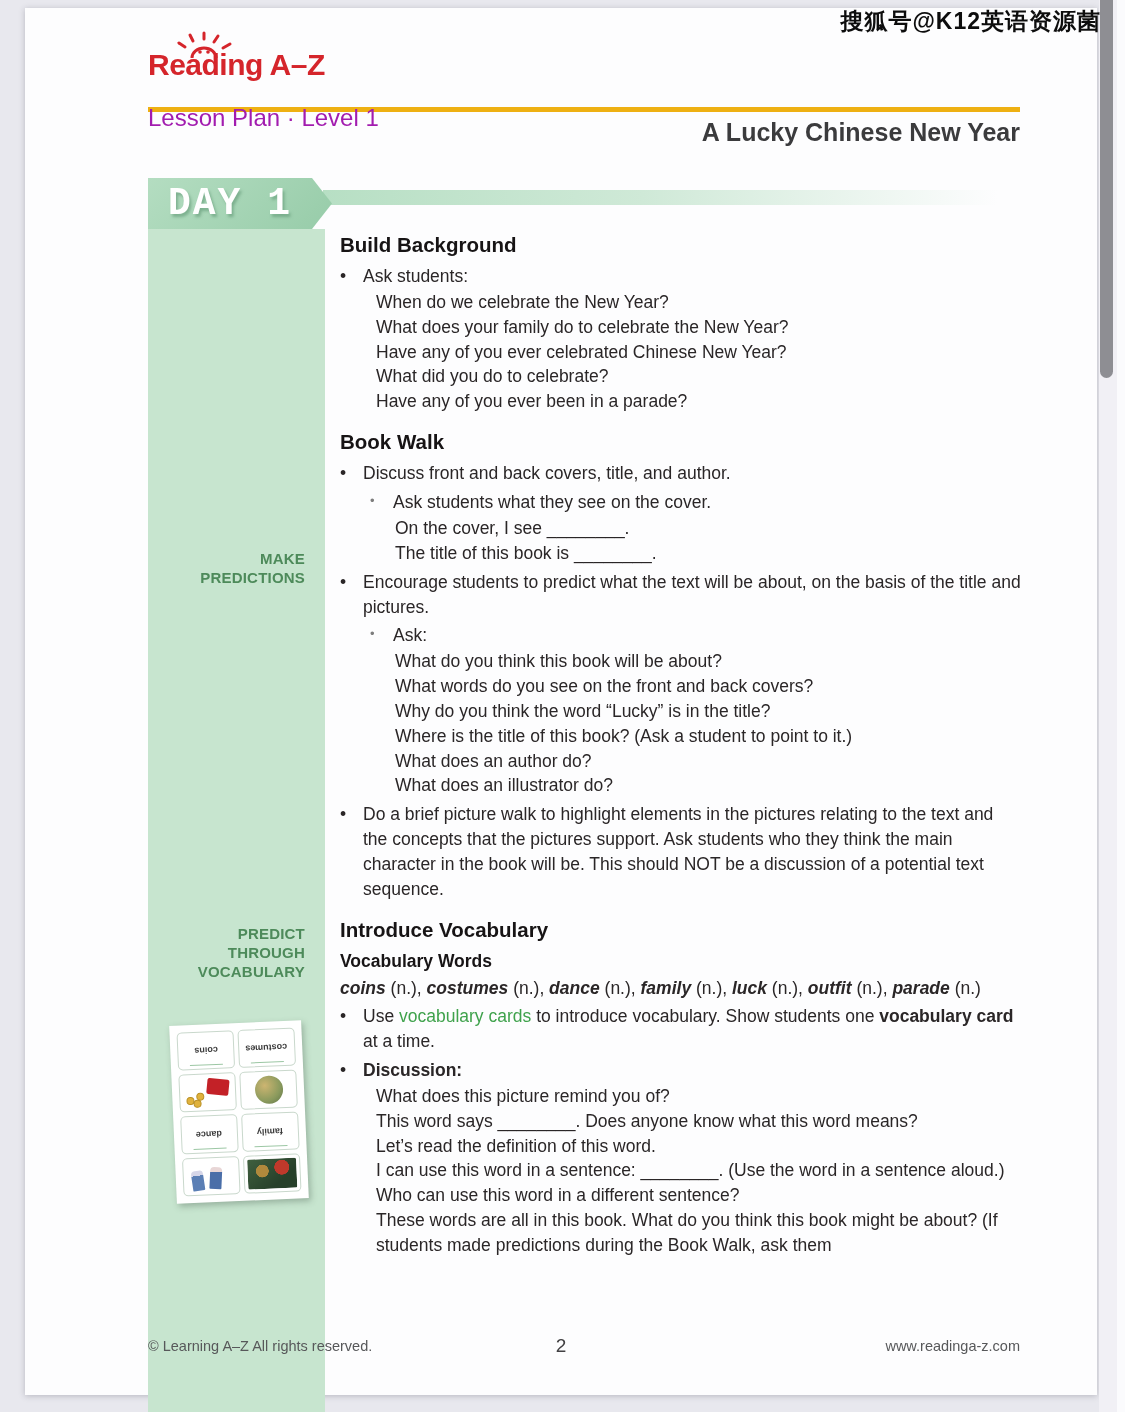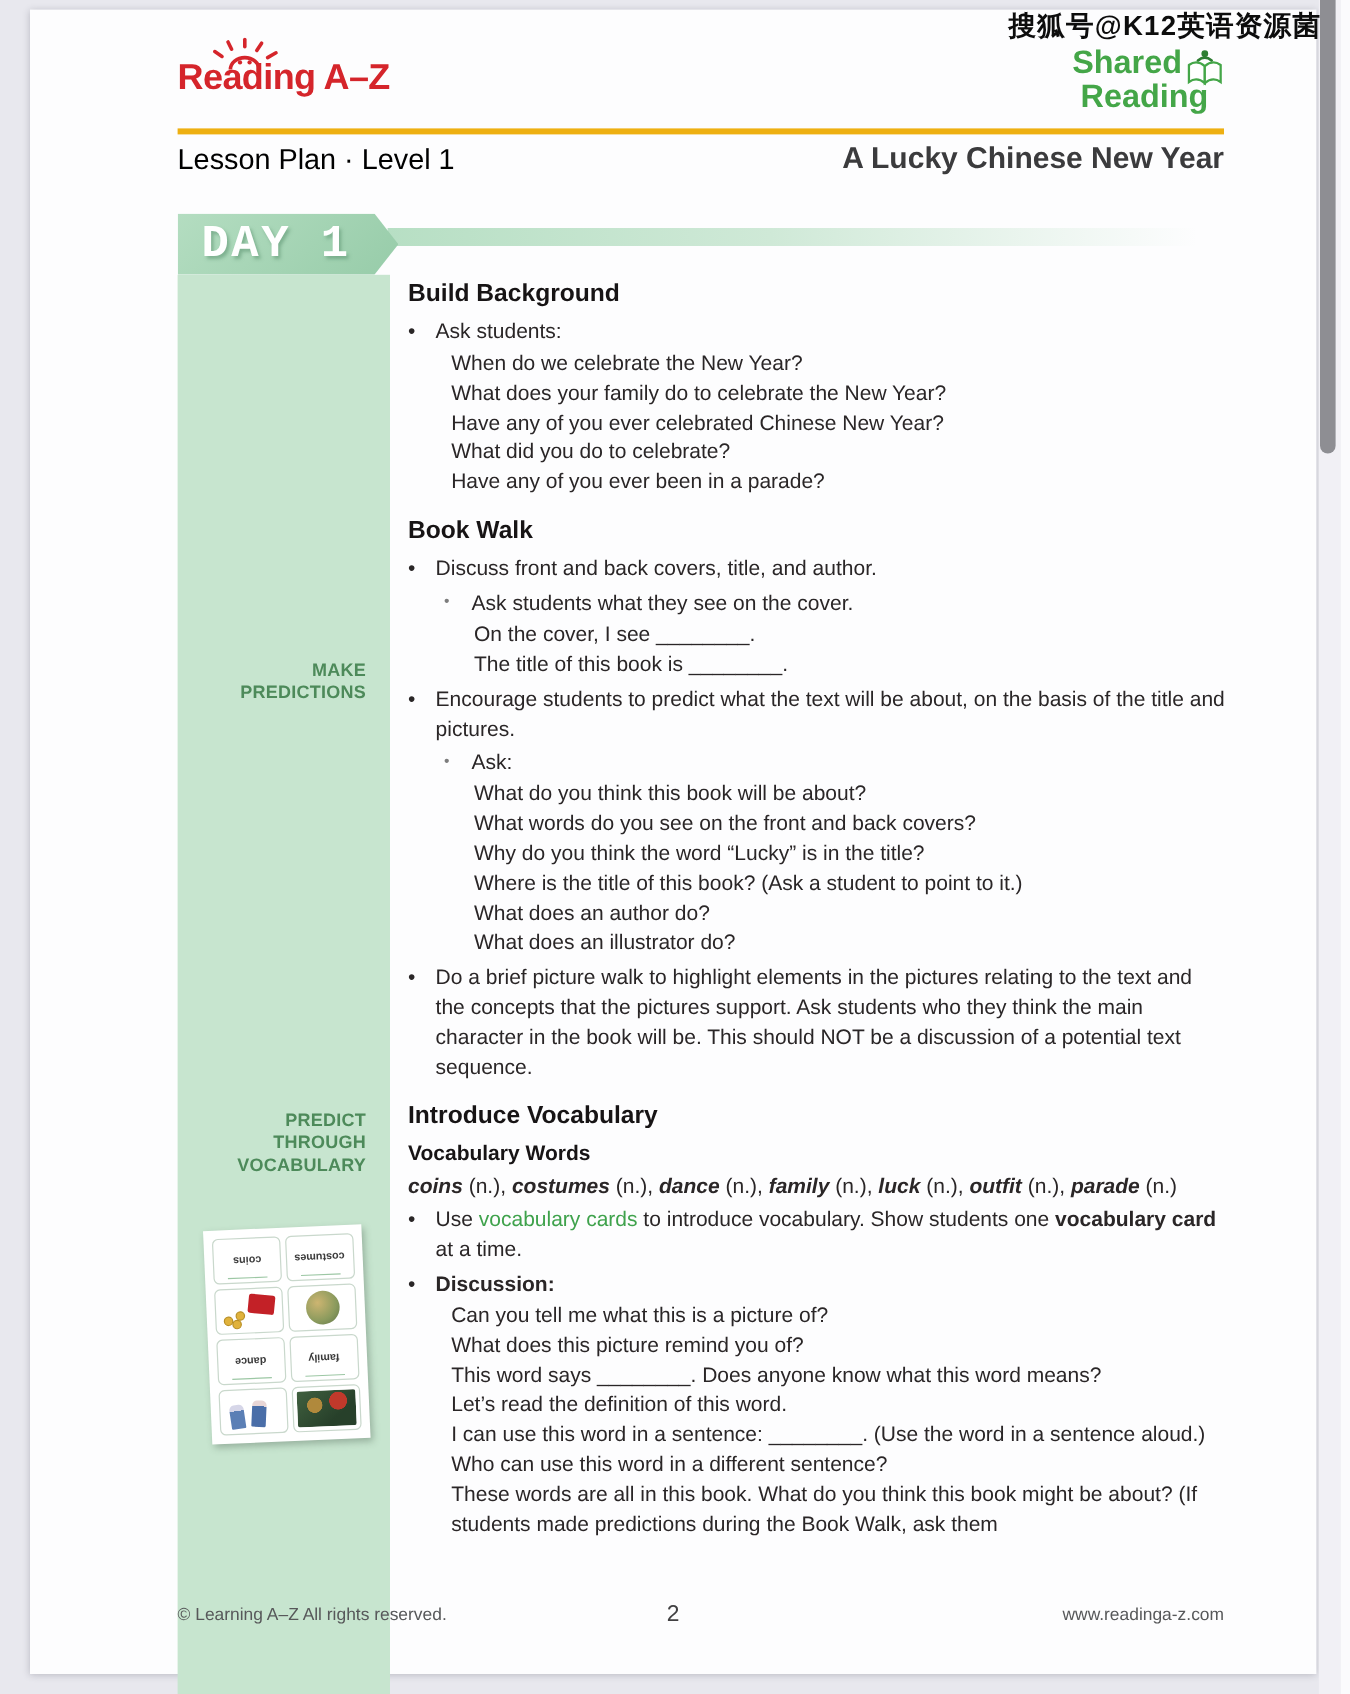--- a/index.html
+++ b/index.html
@@ -23,21 +23,21 @@
   .brand{position:absolute;left:123px;top:40px;}
   .brand .brand-text{
     font-size:30px;font-weight:800;color:var(--brand_red);letter-spacing:-.5px;
   }
   .brand .sun{position:absolute;left:26px;top:-17px;}
   .shared{position:absolute;right:76px;top:32px;text-align:right;line-height:.95;}
   .shared .sr1,.shared .sr2{font-size:27px;font-weight:800;color:var(--logo_green);}
   .shared .sr1{display:flex;align-items:flex-start;justify-content:flex-end;gap:2px;}
   .shared .sr2{padding-right:14px;margin-top:-6px;}
   .rule{position:absolute;left:123px;top:99px;width:872px;height:5px;background:var(--accent_yellow);}
-  .doc-type{position:absolute;left:123px;top:112px;font-size:24px;color:#000000;}
+  .doc-type{position:absolute;left:123px;top:96px;font-size:24px;color:#a21caf;}
   .book-title{position:absolute;right:77px;top:110px;font-size:25px;font-weight:700;color:#3b3b3d;}
   
   .day-bar{
     position:absolute;left:298px;top:182px;width:710px;height:15px;z-index:0;
     background:linear-gradient(to right,#b7dfc4 0%,#cfe9d7 45%,rgba(247,252,249,0) 95%);
   }
   .day-banner{
     position:absolute;left:123px;top:170px;width:184px;height:51px;z-index:1;
     background:linear-gradient(135deg,#b4ddc1,#97cca9);
     clip-path:polygon(0 0,calc(100% - 20px) 0,100% 50%,calc(100% - 20px) 100%,0 100%);
@@ -128,32 +128,20 @@
         <line x1="44" y1="5" x2="40" y2="11"></line>
         <line x1="56" y1="13" x2="49" y2="17"></line>
       </g>
       <path d="M18 27 a12 10 0 0 1 24 0" fill="none" stroke="#d5252b" stroke-width="3"></path>
       <circle cx="26" cy="21" r="1.8" fill="#d5252b"></circle>
       <circle cx="34" cy="21" r="1.8" fill="#d5252b"></circle>
     </svg>
     <span class="brand-text">Reading A–Z</span>
   </div>
 
-  <div class="shared">
-    <div class="sr1">
-      <span>Shared</span>
-      <svg width="34" height="34" viewBox="0 0 36 36">
-        <circle cx="18" cy="5" r="3" fill="#2e7d32"></circle>
-        <path d="M12 11 q6 -5 12 0" stroke="#2e7d32" stroke-width="2.5" fill="none" stroke-linecap="round"></path>
-        <path d="M4 15 q7 -5 14 1 v15 q-7 -6 -14 -1 z" fill="#fff" stroke="#44a648" stroke-width="2"></path>
-        <path d="M32 15 q-7 -5 -14 1 v15 q7 -6 14 -1 z" fill="#fff" stroke="#44a648" stroke-width="2"></path>
-      </svg>
-    </div>
-    <div class="sr2">Reading</div>
-  </div>
 
   <div class="rule"></div>
   <div class="doc-type">Lesson Plan · Level 1</div>
   <div class="book-title">A Lucky Chinese New Year</div>
 
   <div class="day-bar"></div>
   <div class="day-banner">
     <span>DAY 1</span>
   </div>
 
@@ -245,21 +233,20 @@
       <div class="para"><span class="bi">coins</span><span> (n.), </span><span class="bi">costumes</span><span> (n.), </span><span class="bi">dance</span><span> (n.), </span><span class="bi">family</span><span> (n.), </span><span class="bi">luck</span><span> (n.), </span><span class="bi">outfit</span><span> (n.), </span><span class="bi">parade</span><span> (n.)</span></div>
       <div class="bullet l1">
         <span class="marker">•</span>
         <span class="btext"><span>Use </span><span class="g">vocabulary cards</span><span> to introduce vocabulary. Show students one </span><span class="b">vocabulary card</span><span> at a time.</span></span>
       </div>
       <div class="bullet l1">
         <span class="marker">•</span>
         <span class="btext"><span class="b">Discussion:</span></span>
       </div>
       <div class="lines ind-a">
-        <div class="line"><span class="i">Can you tell me what this is a picture of?</span></div>
         <div class="line"><span class="i">What does this picture remind you of?</span></div>
         <div class="line"><span class="i">This word says ________. Does anyone know what this word means?</span></div>
         <div class="line"><span class="i">Let’s read the definition of this word.</span></div>
         <div class="line"><span class="i">I can use this word in a sentence: ________.</span><span> (Use the word in a sentence aloud.)</span></div>
         <div class="line"><span class="i">Who can use this word in a different sentence?</span></div>
         <div class="line"><span class="i">These words are all in this book. What do you think this book might be about?</span><span> (If students made predictions during the Book Walk, ask them</span></div>
       </div>
     </div>
 
   <div class="foot-copy">© Learning A–Z  All rights reserved.</div>

